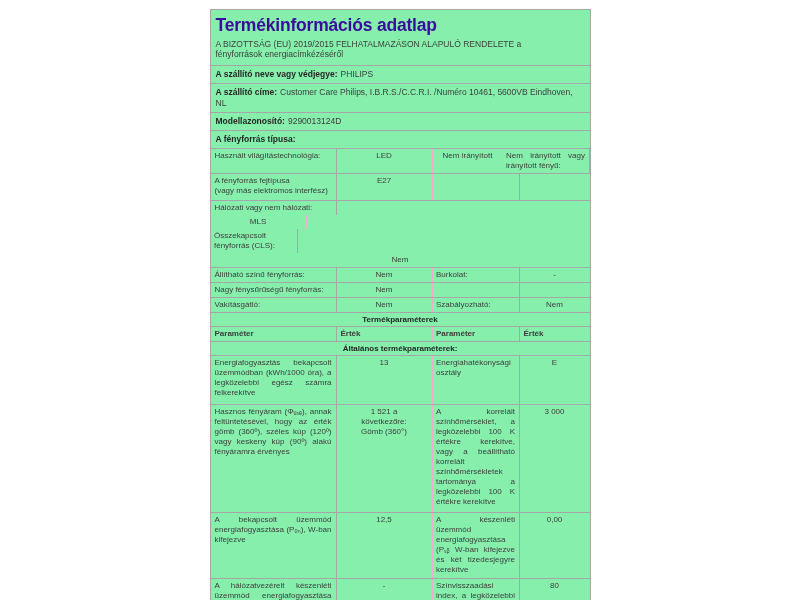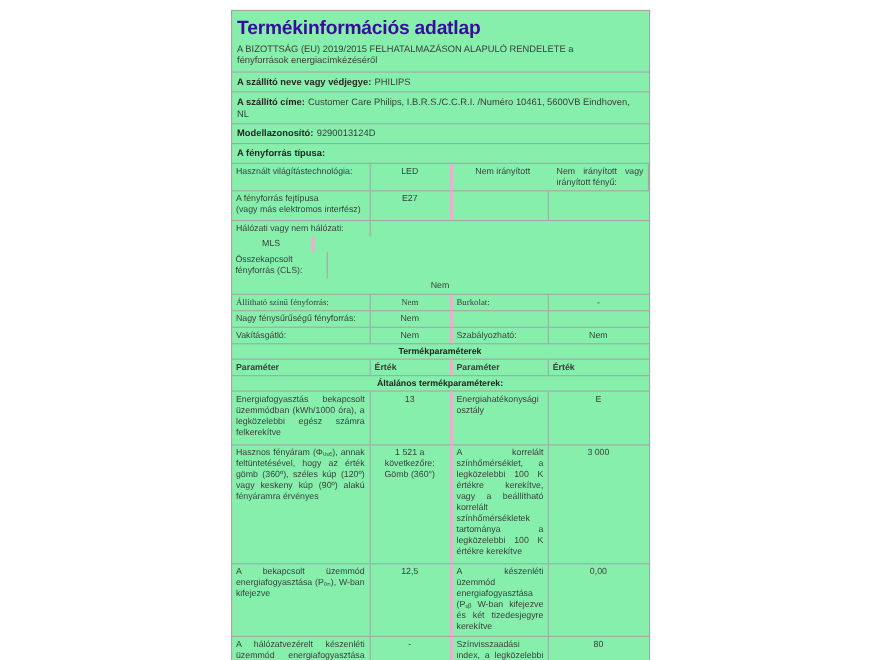--- a/index.html
+++ b/index.html
@@ -27,21 +27,21 @@
   .inforow {
     border-bottom: 1px solid #a6a6a6;
     padding: 3px 5px; font-size: 8.5px; line-height: 11px;
   }
   .lbl { font-weight: bold; color: #262626; }
   .val { margin-left: 3px; }
   .trow { display: flex; border-bottom: 1px solid #a6a6a6; font-size: 8px; line-height: 10px; align-items: stretch; }
   .trow.last { border-bottom: none; }
   .cell { padding: 2px 4px; white-space: pre-line; overflow-wrap: break-word; }
   .c1 { width: 126px; border-right: 1px solid #a6a6a6; text-align: justify; }
-  .c2 { width: 75px;  border-right: 3px solid #f9a8d4; text-align: center; }
+  .c2 { width: 96px;  border-right: 1px solid #f9a8d4; text-align: center; }
   .c3 { width: 87px;  border-right: 1px solid #a6a6a6; text-align: justify; padding-left: 3.5px; padding-right: 3.5px; }
   .c4 { flex: 1; text-align: center; }
   .hdr .c1, .hdr .c2, .hdr .c3, .hdr .c4 { text-align: left; font-weight: bold; }
   .secrow {
     border-bottom: 1px solid #a6a6a6; text-align: center;
     font-weight: bold; color: #262626; font-size: 8px; line-height: 10px; padding: 1.5px 0;
   }
 </style>
 </head>
 <body>
@@ -78,21 +78,21 @@
     <div class="cell c2">E27</div>
     <div class="cell c3"></div>
     <div class="cell c4"></div>
   </div>
   <div class="trow" style="min-height:21px;flex-direction:column;">
     <div class="cell c1">Hálózati vagy nem hálózati:</div>
     <div class="cell c2">MLS</div>
     <div class="cell c3">Összekapcsolt fényforrás (CLS):</div>
     <div class="cell c4">Nem</div>
   </div>
-  <div class="trow" style="min-height:12px;font-family:Liberation Serif, serif;">
+  <div class="trow" style="min-height:12px;">
     <div class="cell c1">Állítható színű fényforrás:</div>
     <div class="cell c2">Nem</div>
     <div class="cell c3">Burkolat:</div>
     <div class="cell c4">-</div>
   </div>
   <div class="trow" style="min-height:11px;">
     <div class="cell c1">Nagy fénysűrűségű fényforrás:</div>
     <div class="cell c2">Nem</div>
     <div class="cell c3"></div>
     <div class="cell c4"></div>

